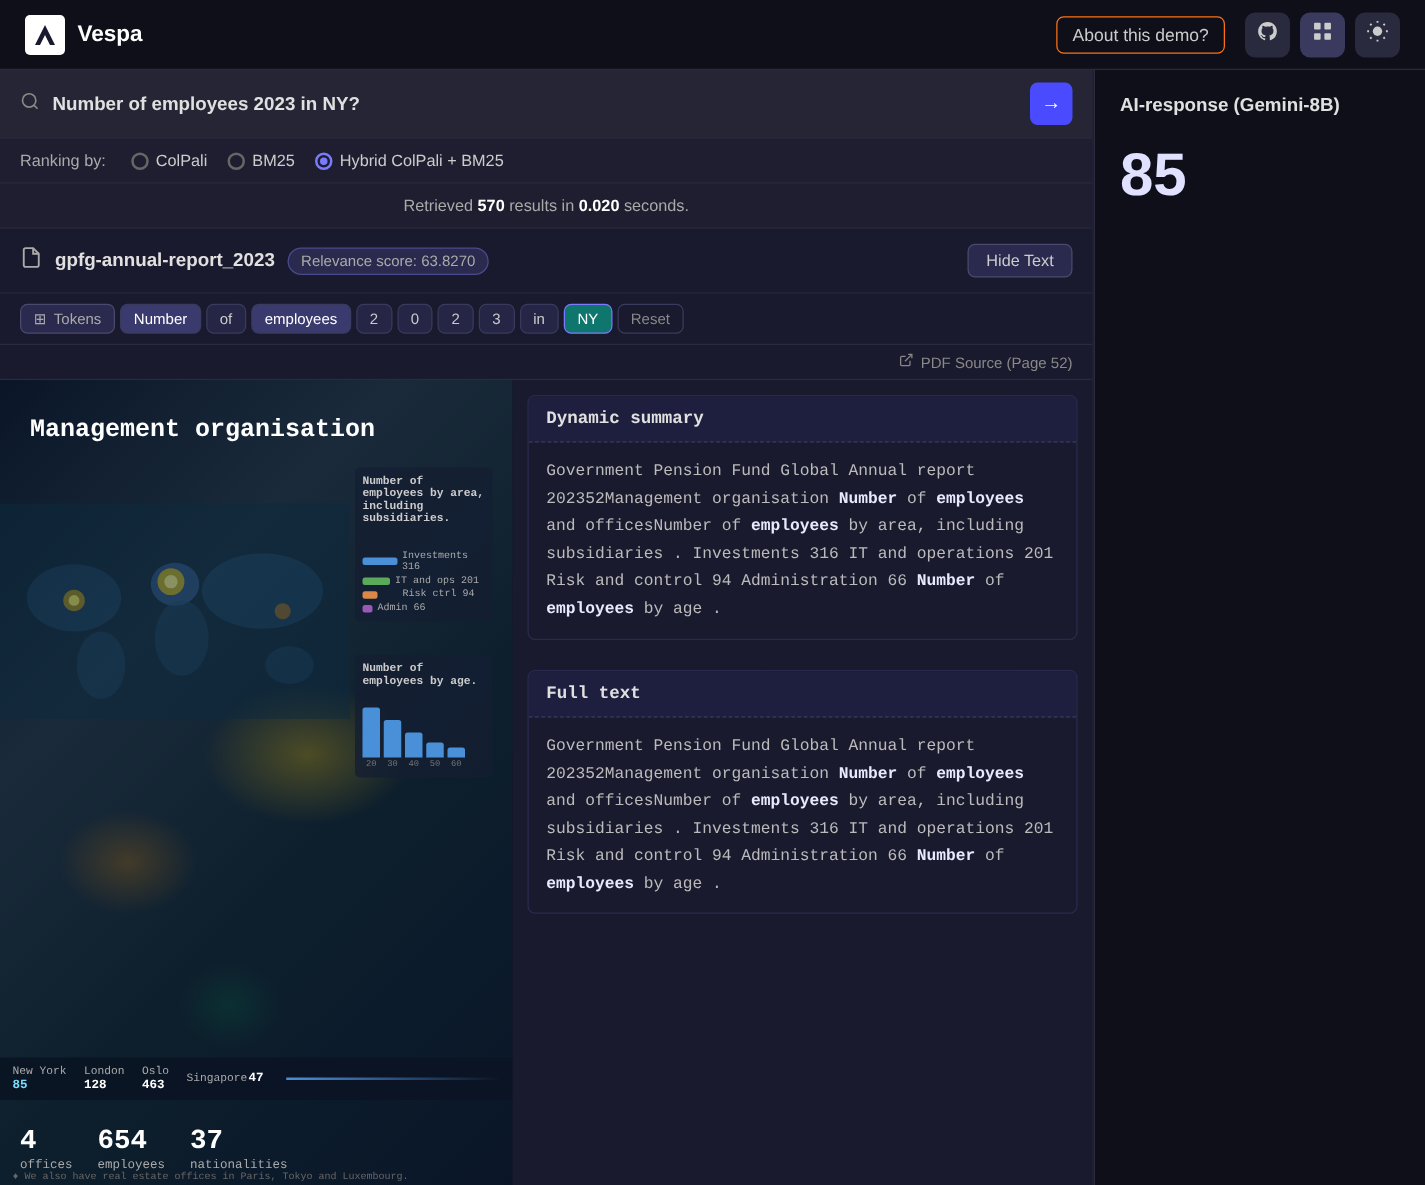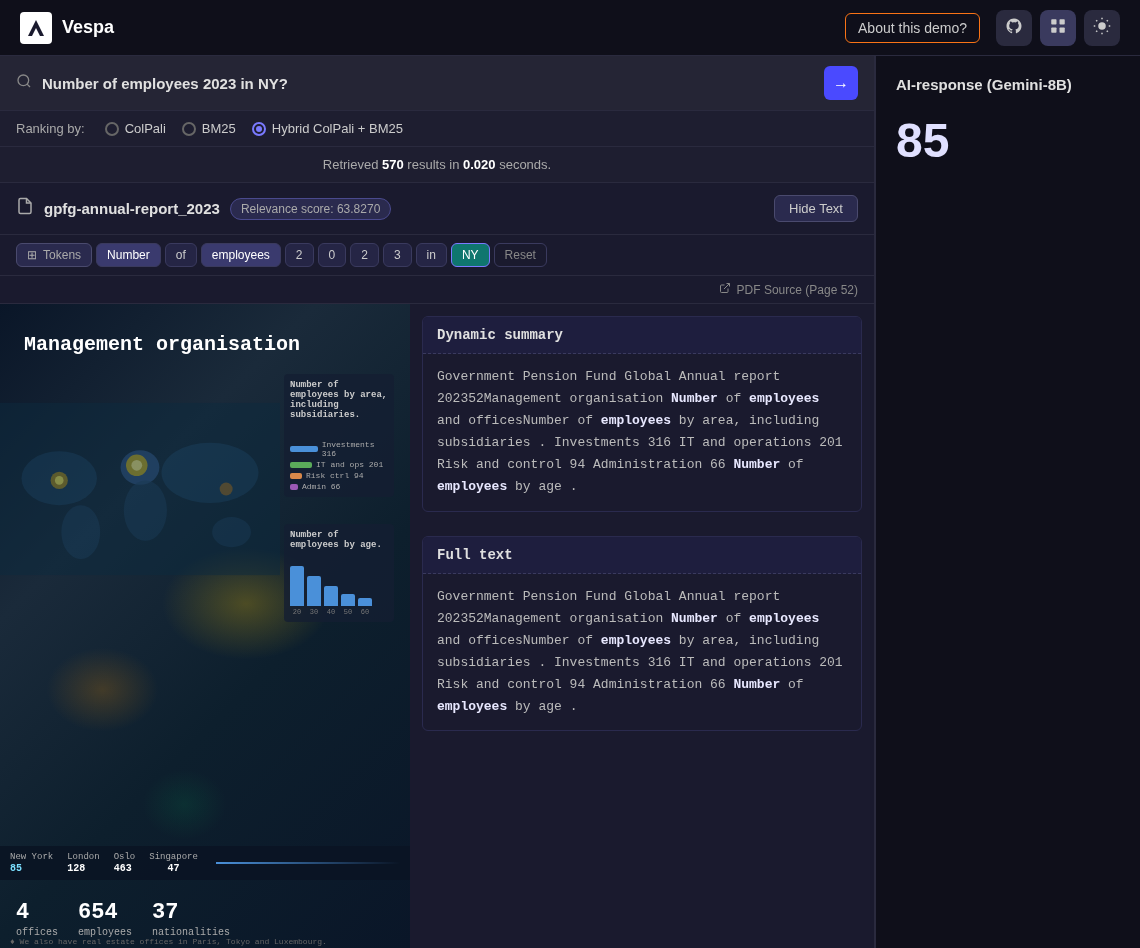--- a/index.html
+++ b/index.html
@@ -555,21 +555,21 @@
               <div style="display:flex; align-items:center; gap:4px; margin-bottom:2px;">
                 <div style="width:30px; height:6px; background:#4a90d9; border-radius:2px;"></div>
                 <span style="color:#aaa; font-size:8px;">Investments 316</span>
               </div>
               <div style="display:flex; align-items:center; gap:4px; margin-bottom:2px;">
                 <div style="width:22px; height:6px; background:#5aaa5a; border-radius:2px;"></div>
                 <span style="color:#aaa; font-size:8px;">IT and ops 201</span>
               </div>
               <div style="display:flex; align-items:center; gap:4px; margin-bottom:2px;">
                 <div style="width:12px; height:6px; background:#d9884a; border-radius:2px;"></div>
-                <span style="color:#aaa; font-size:8px;">Risk ctrl 94</span>
+                <span style="color:#aaa; font-size:8px;margin-left:16px;">Risk ctrl 94</span>
               </div>
               <div style="display:flex; align-items:center; gap:4px;">
                 <div style="width:8px; height:6px; background:#9b59b6; border-radius:2px;"></div>
                 <span style="color:#aaa; font-size:8px;">Admin 66</span>
               </div>
             </div>
 
             <div style="position:absolute; top:0; left:0; right:130px; height:230px;">
               <svg viewBox="0 0 260 160" width="100%" height="100%" style="opacity:0.5;">
 
@@ -619,21 +619,21 @@
                 <span style="font-size:10px; color:#7adfff; font-weight:600;">85</span>
               </div>
               <div style="display:flex; flex-direction:column; gap:1px;">
                 <span style="font-size:9px; color:#aaa;">London</span>
                 <span style="font-size:10px; color:#fff; font-weight:600;">128</span>
               </div>
               <div style="display:flex; flex-direction:column; gap:1px;">
                 <span style="font-size:9px; color:#aaa;">Oslo</span>
                 <span style="font-size:10px; color:#fff; font-weight:600;">463</span>
               </div>
-              <div style="display:flex; flex-direction:column; gap:1px;text-align:center;">
+              <div style="display:flex; flex-direction:row; gap:1px;">
                 <span style="font-size:9px; color:#aaa;">Singapore</span>
                 <span style="font-size:10px; color:#fff; font-weight:600;">47</span>
               </div>
               <div style="flex:1; height:2px; background:linear-gradient(90deg, #4a90d9, transparent); margin-left:4px;"></div>
             </div>
 
           </div>
 
           <div style="position:absolute; bottom:10px; left:16px; right:16px; display:flex; gap:20px; align-items:flex-end;">
             <div class="stat-item">

